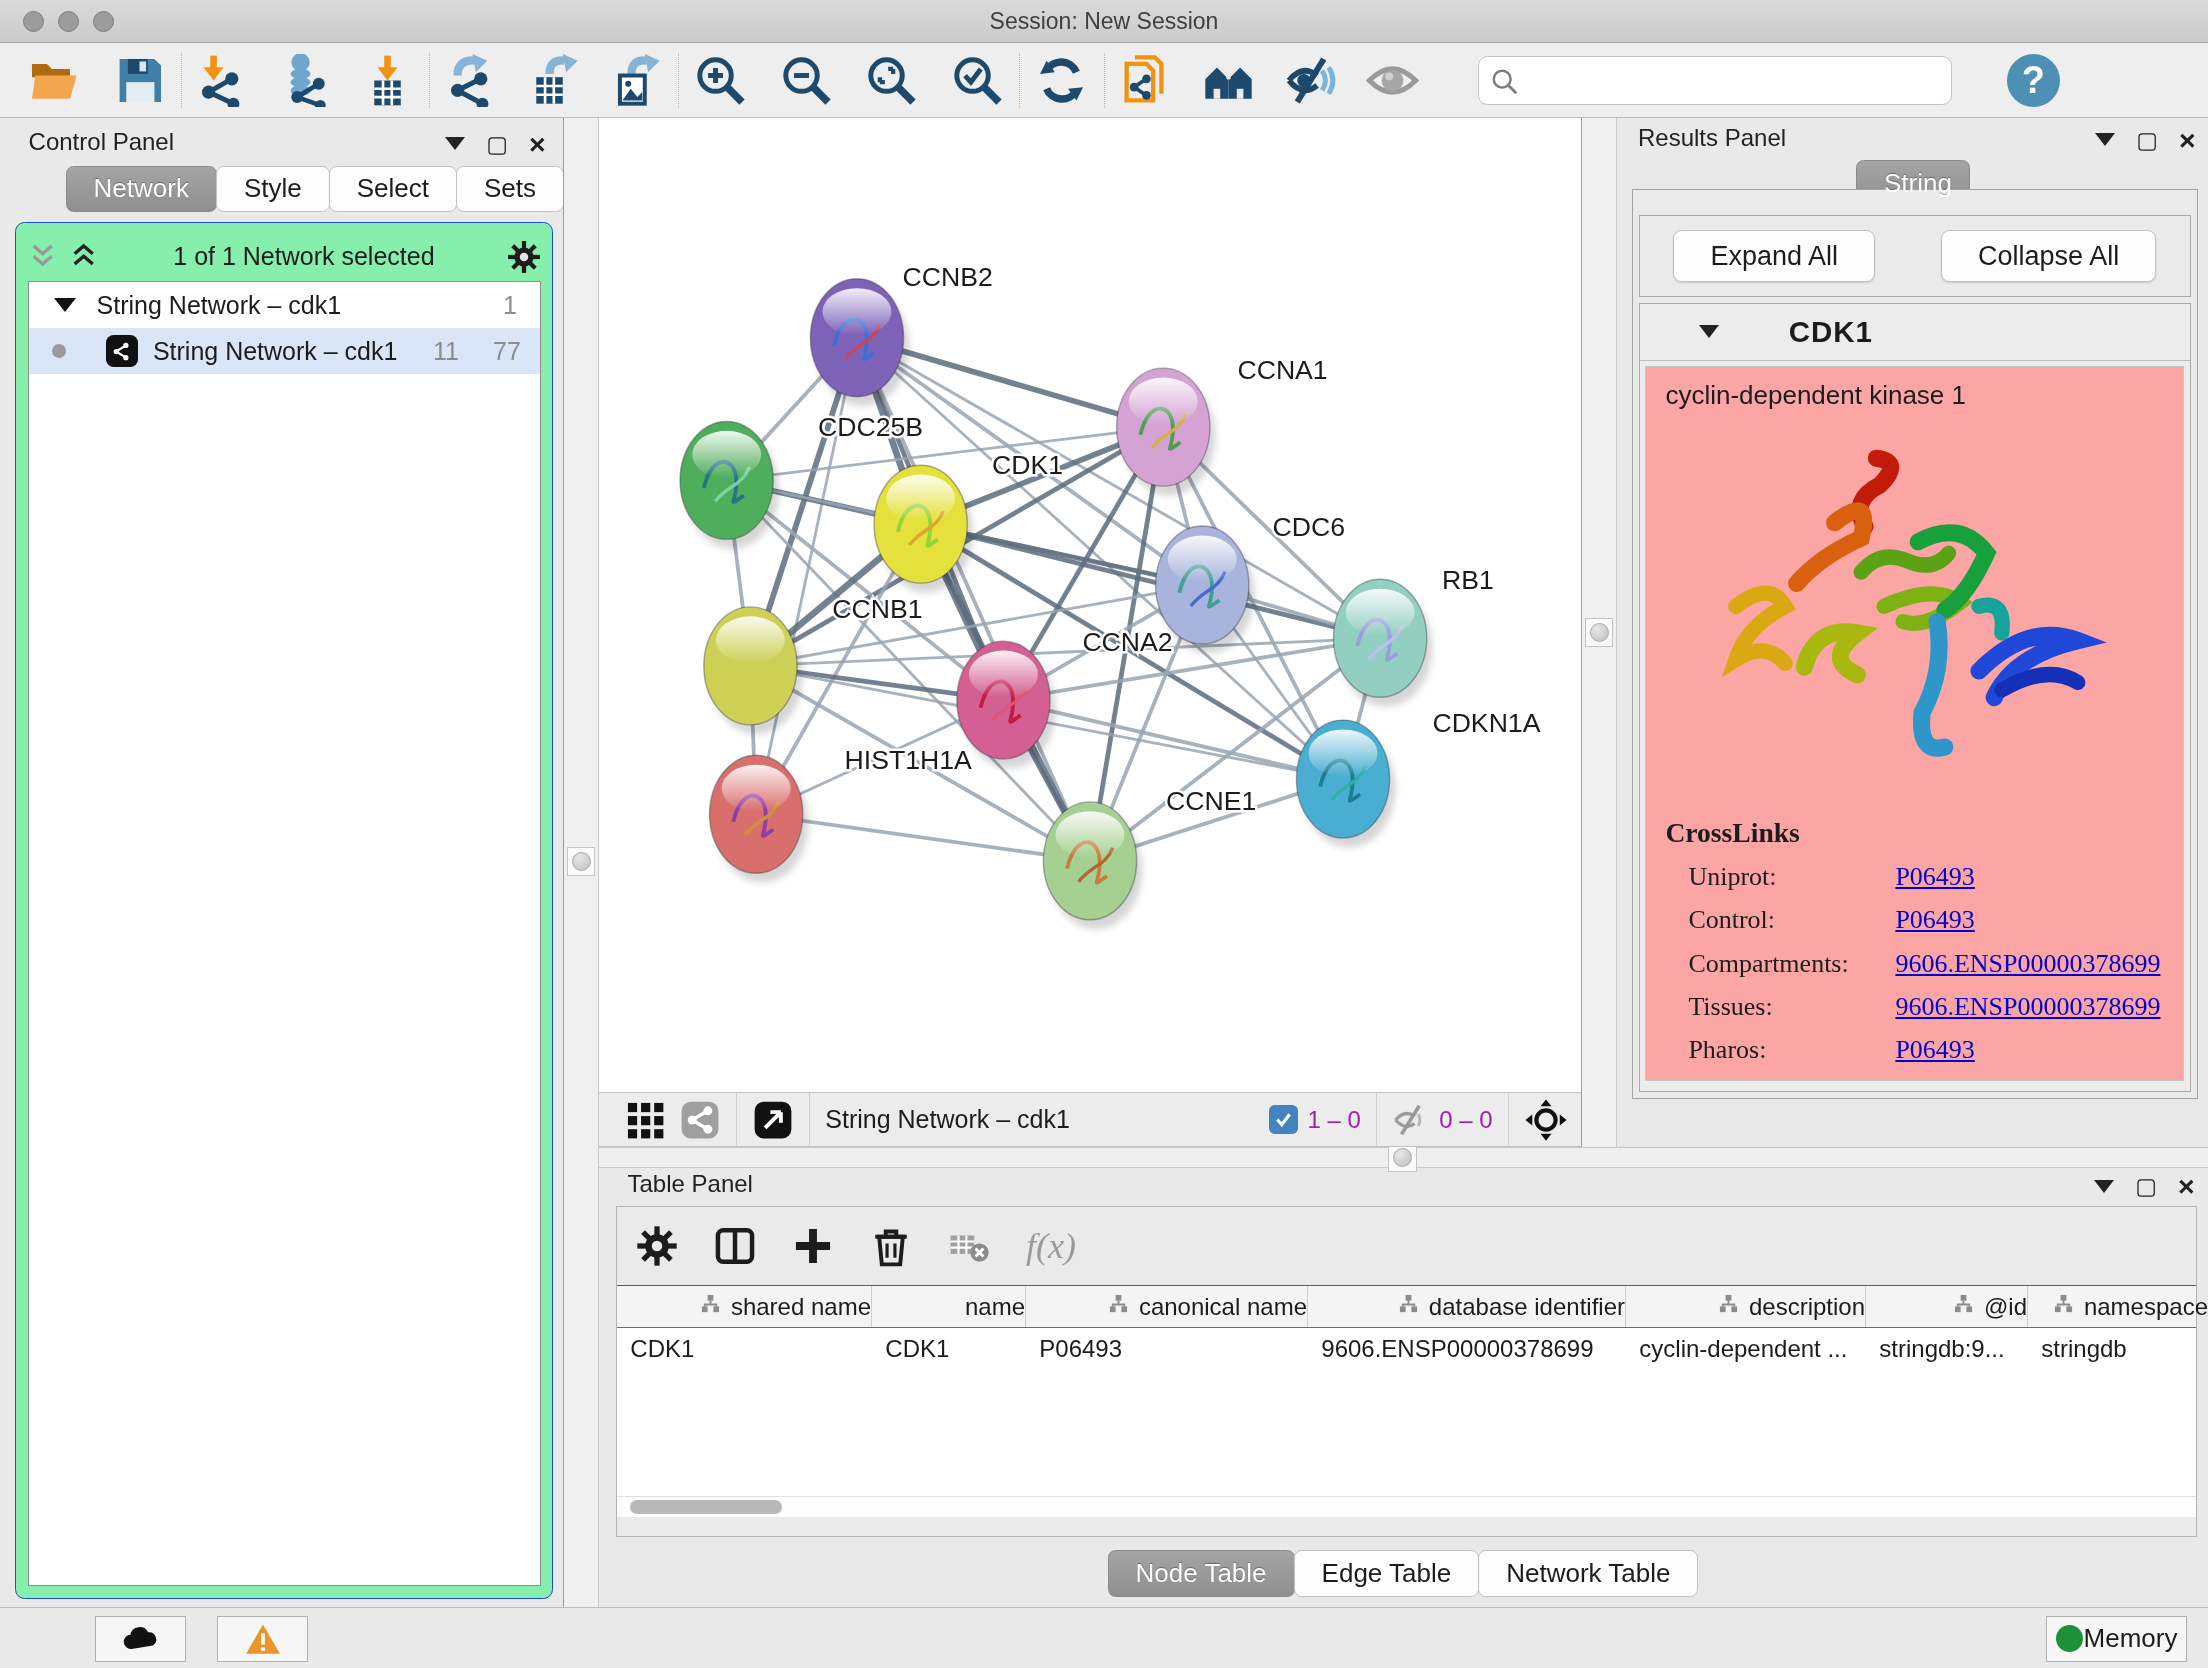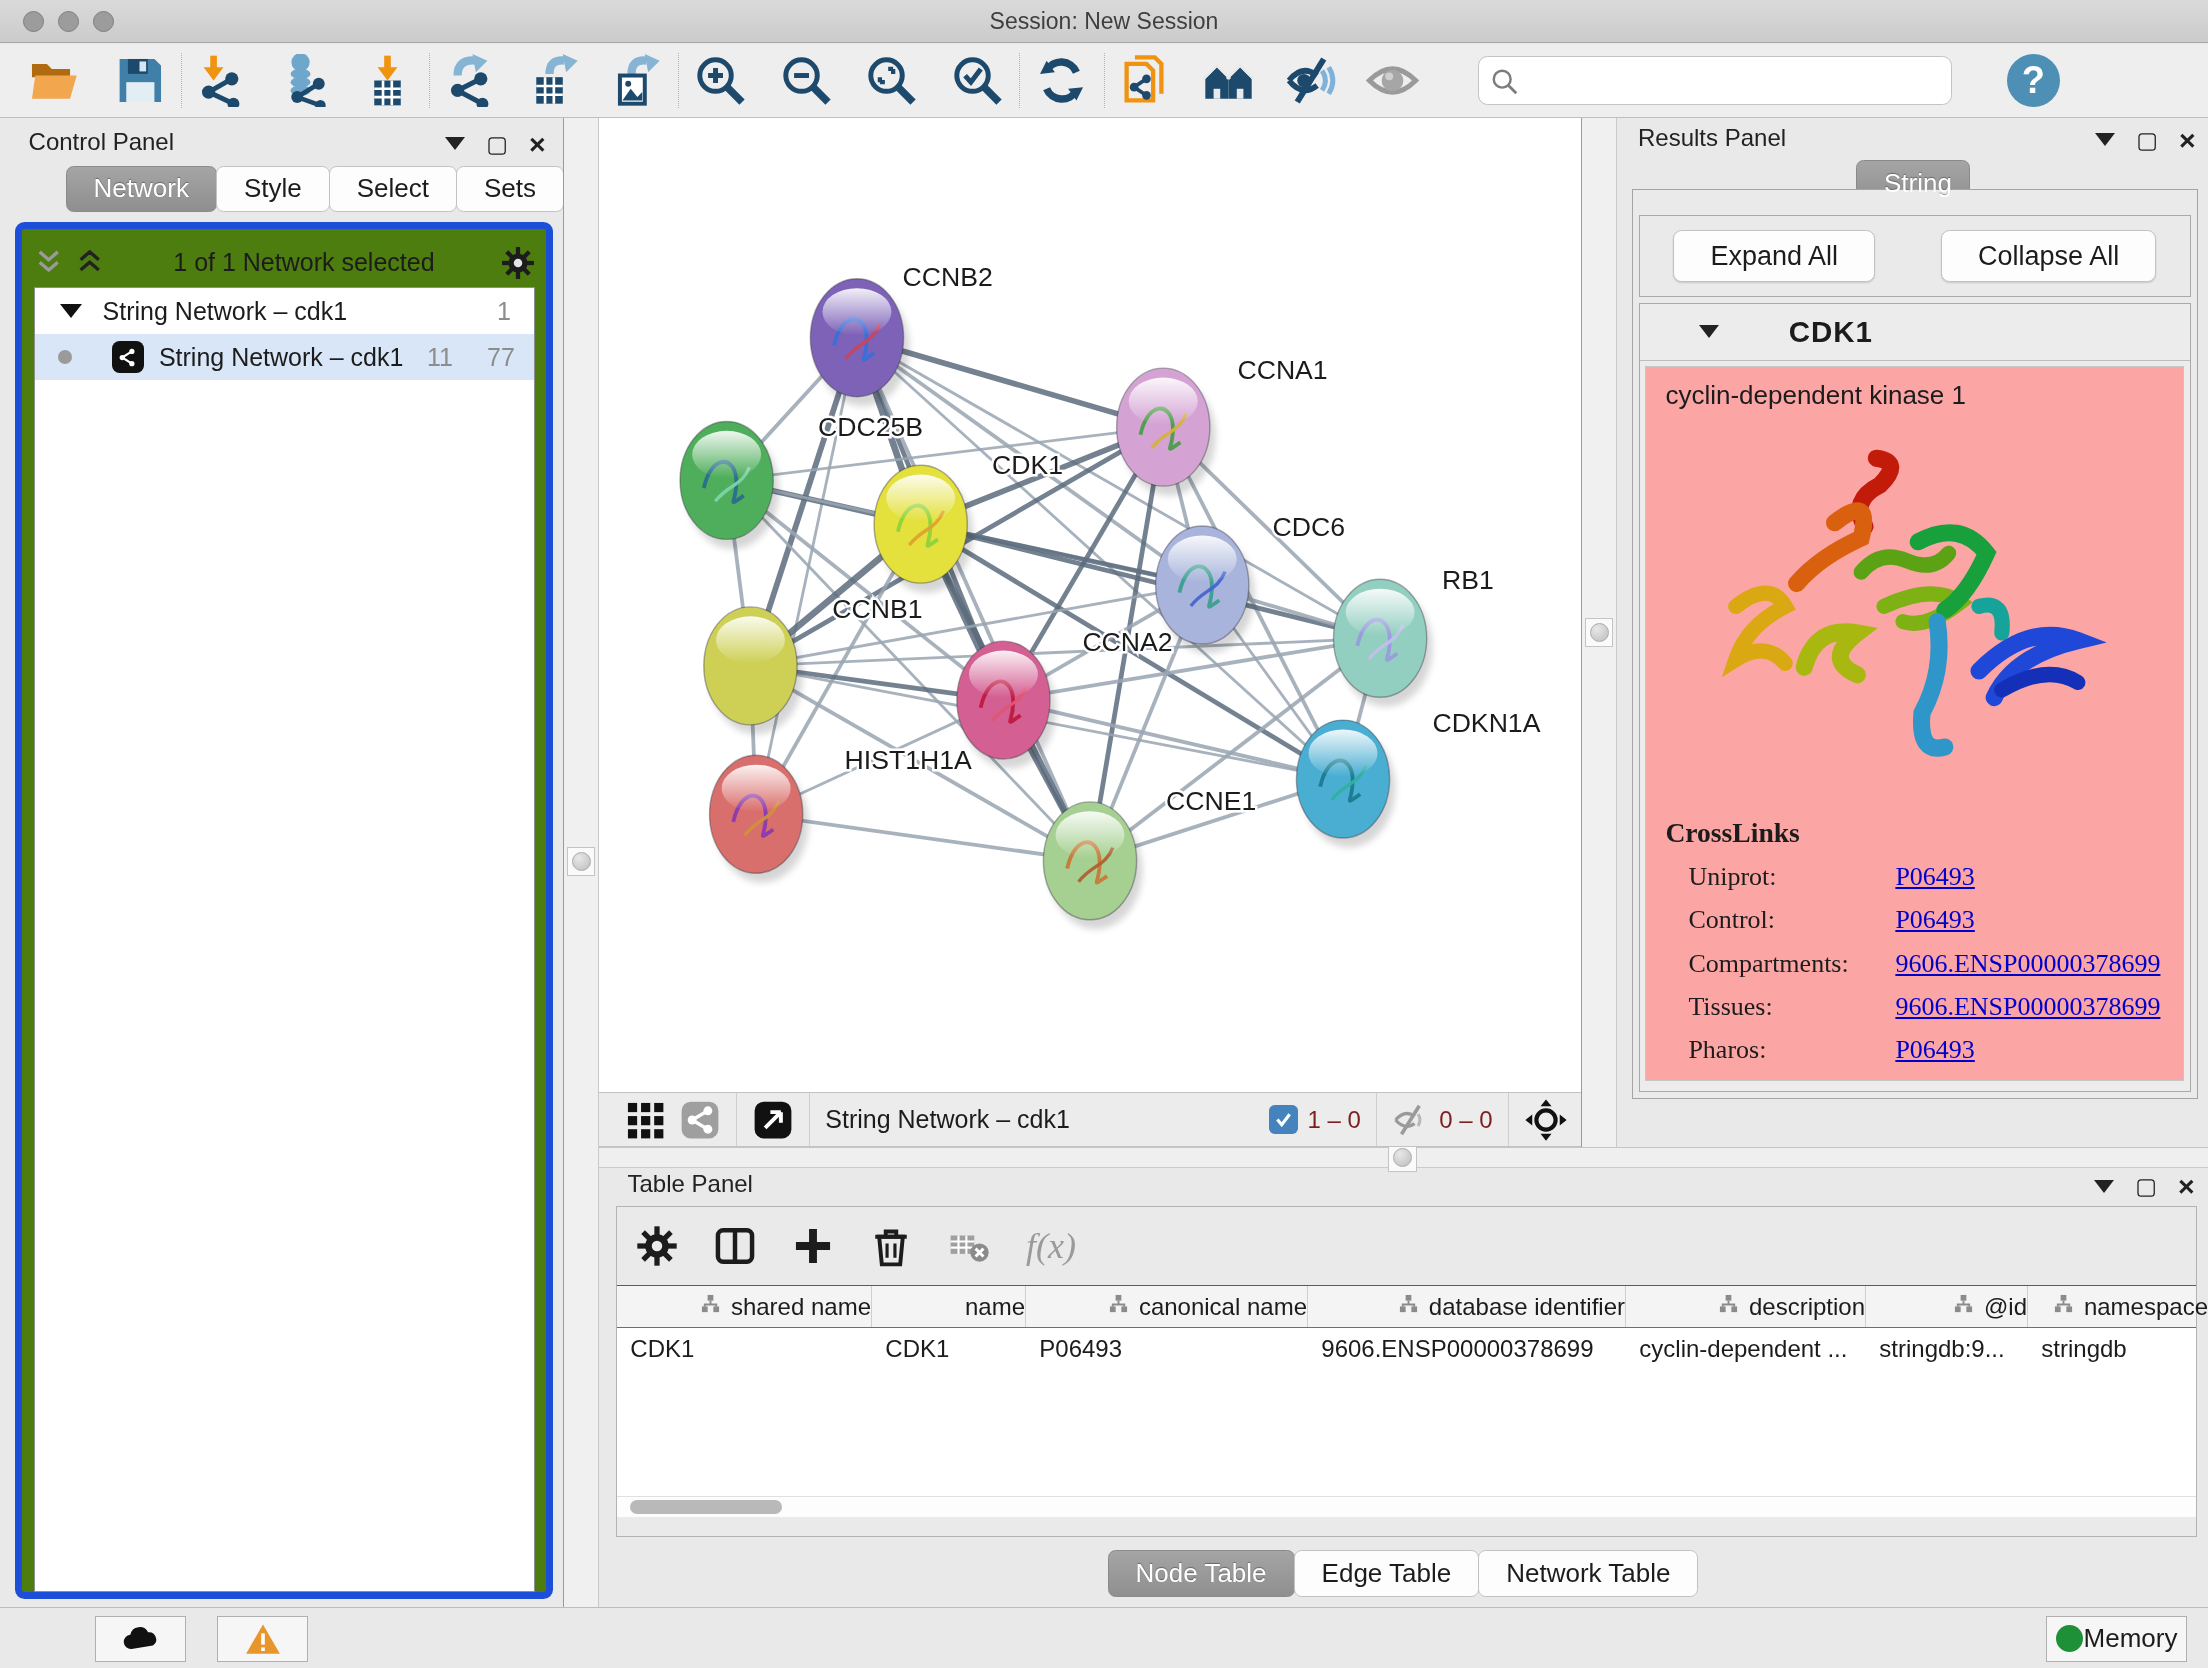--- a/index.html
+++ b/index.html
@@ -42,21 +42,21 @@
     border:1px solid #c2c2c2; border-radius:7.6px; margin-left:-1px; }
   .tab-pill.sel { background:linear-gradient(#a5a5a5,#8f8f8f); color:#fff;
     text-shadow:0 -1px 1px rgba(0,0,0,.35); border-color:#8a8a8a; }
 
   
   .control-panel { position:absolute; left:7.6px; top:122px; width:555px; height:1484px; }
   .cp-titlerow { position:relative; height:40px; }
   .cp-titlerow .panel-title { position:absolute; left:21px; top:5.7px; }
   .cp-tabs { display:flex; margin-left:59px; margin-top:3.8px; }
   .cp-box { margin-top:9.5px; margin-left:7.6px; width:538px; height:1377px;
-    background:#4d7c0f; border:7px solid #1d4ed8; border-radius:9.5px; padding:9.5px 11.4px; }
+    background:#86efac; border:1px solid #1d4ed8; border-radius:9.5px; padding:9.5px 11.4px; }
   .cp-header { height:49px; display:flex; align-items:center; }
   .cp-header .status { flex:1; text-align:center; font-size:25px; }
   .net-list { background:#fff; border:1px solid #8e8e8e; height:1305px; }
   .net-row { height:46px; display:flex; align-items:center; font-size:25px; }
   .net-row .count { color:#8c8c8c; }
   .net-row.child { background:#d9e6f7; }
   .tree-caret { width:0; height:0; border-left:11.4px solid transparent; border-right:11.4px solid transparent;
     border-top:14.3px solid #111; margin-left:25px; margin-right:21px; }
   .dot { width:14.3px; height:14.3px; border-radius:50%; background:#9a9a9a; margin-left:23px; }
   .share-badge { width:32px; height:32px; border-radius:7.6px; background:#111; margin-left:40px;
@@ -73,21 +73,21 @@
   .grip i { width:19px; height:19px; border-radius:50%;
     background:radial-gradient(circle at 35% 30%, #e8e8e8, #bdbdbd); border:1px solid #ababab; }
 
   
   .net-canvas { position:absolute; left:599px; top:118px; width:982px; height:974px; background:#ffffff; }
   .net-toolbar { position:absolute; left:599px; top:1092px; width:982px; height:55px;
     background:#ececec; border-top:1px solid #c2c2c2; border-bottom:1px solid #c2c2c2;
     display:flex; align-items:center; font-size:24px; }
   .nt-sep { width:0; height:53px; border-left:1px solid #cfcfcf; margin:0 15px; }
   .nt-title { font-size:25px; color:#1c1c1c; }
-  .nt-count { color:#7f1d1d; font-size:24px; margin-left:9.5px; }
+  .nt-count { color:#a21caf; font-size:24px; margin-left:9.5px; }
   .checkbox { width:28.5px; height:28.5px; border-radius:5.7px; background:#4483bd; display:flex;
     align-items:center; justify-content:center; }
 
   
   .results-panel { position:absolute; left:1617px; top:118px; width:592px; height:1029px; }
   .rp-titlerow { position:relative; height:40px; }
   .rp-titlerow .panel-title { position:absolute; left:21px; top:5.7px; }
   .rp-tab { width:114px; margin:1.9px auto 0 auto; text-align:center; }
   .rp-outer { margin:5.7px 11.4px 0 15px; border:1px solid #a4a4a4; background:#eaeaea; padding:5.7px; }
   .rp-buttons { border:1px solid #a9a9a9; background:#eaeaea; height:82px; display:flex;

